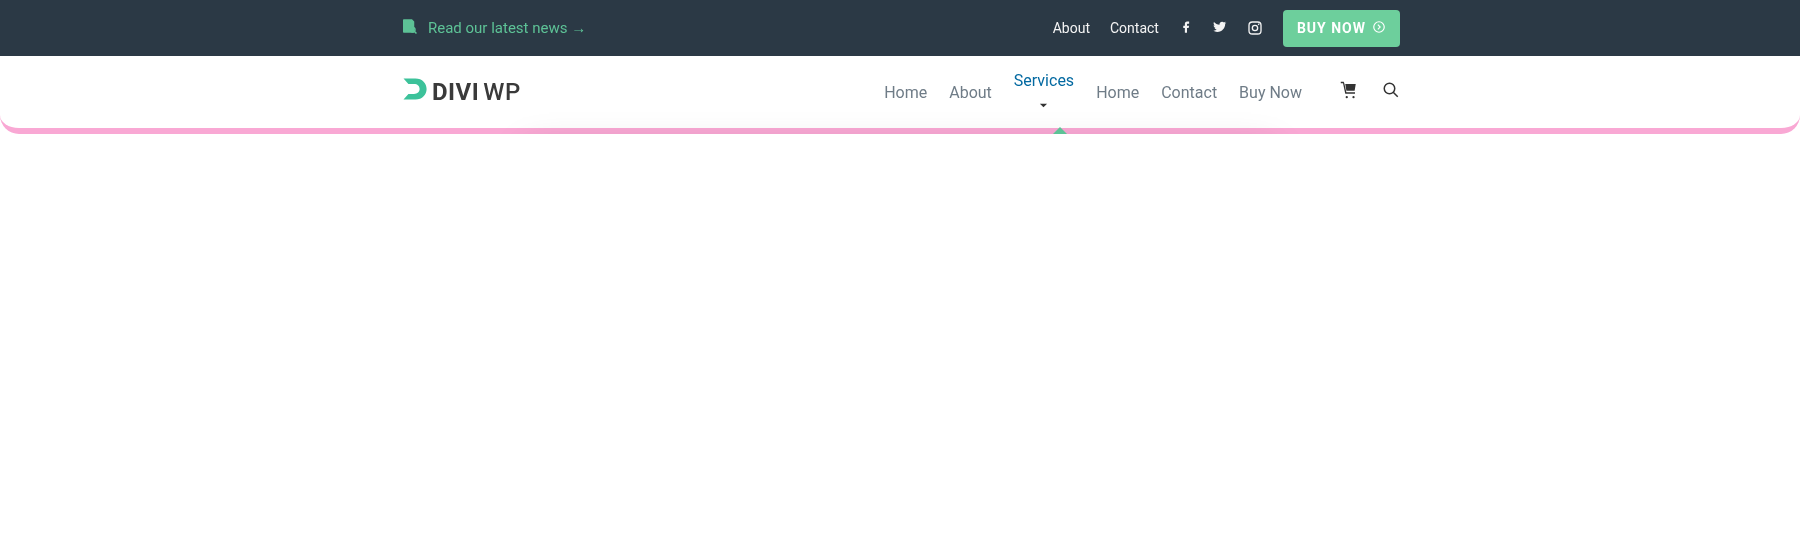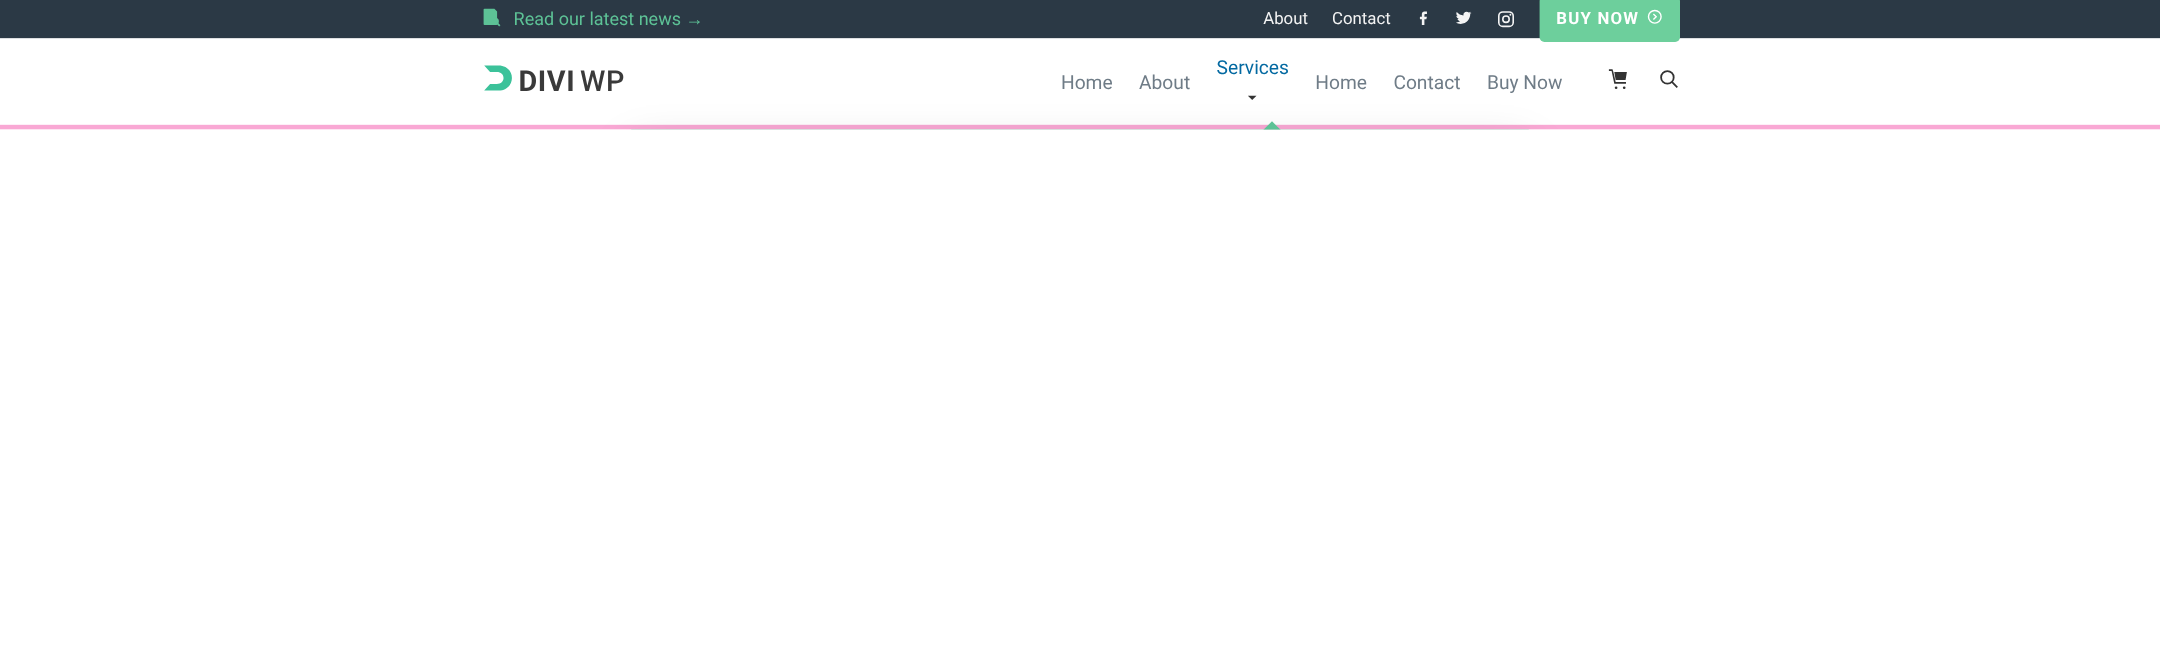--- a/index.html
+++ b/index.html
@@ -1,33 +1,33 @@
 <!DOCTYPE html>
 <html><head>
 <meta charset="utf-8">
 <style>
   * { margin: 0; padding: 0; box-sizing: border-box; }
   body { font-family: -apple-system, BlinkMacSystemFont, "Segoe UI", Roboto, "Helvetica Neue", Arial, sans-serif; background: #ffffff; color: #333; }
   
   
-  .topbar { background: #2b3945; height: 32px; display: flex; justify-content: space-between; padding: 0 0; }
+  .topbar { background: #2b3945; height: 56px; display: flex; justify-content: space-between; padding: 0 0; }
   .topbar-inner { width: 1000px; margin: 0 auto; display: flex; align-items: center; justify-content: space-between; height: 100%; }
   .newsflash { display: flex; align-items: center; gap: 10px; color: #5dc296; font-size: 15px; }
   .newsflash svg { fill: #5dc296; width: 18px; height: 18px; }
   .top-right { display: flex; align-items: center; gap: 20px; }
   .top-links { display: flex; gap: 20px; }
   .top-links a { color: #f4f4f4; text-decoration: none; font-size: 14px; cursor: pointer; }
   .social { display: flex; gap: 18px; align-items: center; }
   .social span { color: #f4f4f4; display: flex; align-items: center; }
   .social svg { width: 16px; height: 16px; fill: #f4f4f4; }
   .buy-top { background: #6dcf9c; color: #ffffff; font-weight: 700; font-size: 14px; letter-spacing: 1px; padding: 10px 14px; border-radius: 4px; display: flex; align-items: center; gap: 6px; cursor: pointer; }
   .buy-top svg { width: 14px; height:14px; stroke:#fff; fill:none; stroke-width:2; }
   
   
-  .mainbar { background: #fff; border-bottom: 4px solid #f9a8d4; }
+  .mainbar { background: #fff; border-bottom: 6px solid #f9a8d4; border-radius: 19px; }
   .mainbar-inner { width: 1000px; margin: 0 auto; display: flex; align-items: center; justify-content: space-between; height: 72px; position: relative; }
   .logo { display: flex; align-items: center; gap: 4px; font-weight: 700; font-size: 24px; color: #3a3a3a; letter-spacing: 0.5px; }
   .logo svg { width: 28px; height: 28px; }
   .logo .wp { font-weight: 500; text-align: right; }
   .mainnav { display: flex; align-items: center; gap: 22px; }
   .mainnav a { color: #6f7c87; text-decoration: none; font-size: 16px; cursor: pointer; display: flex; align-items: center; gap: 5px; }
   .mainnav a.active { color: #0369a1; flex-direction: column; }
   .chevron svg { width: 9px; height: 9px; fill: #333; }
   .right-icons { display: flex; align-items: center; gap: 24px; }
   .right-icons svg { width: 18px; height: 18px; stroke: #333; fill: none; stroke-width: 2; }

